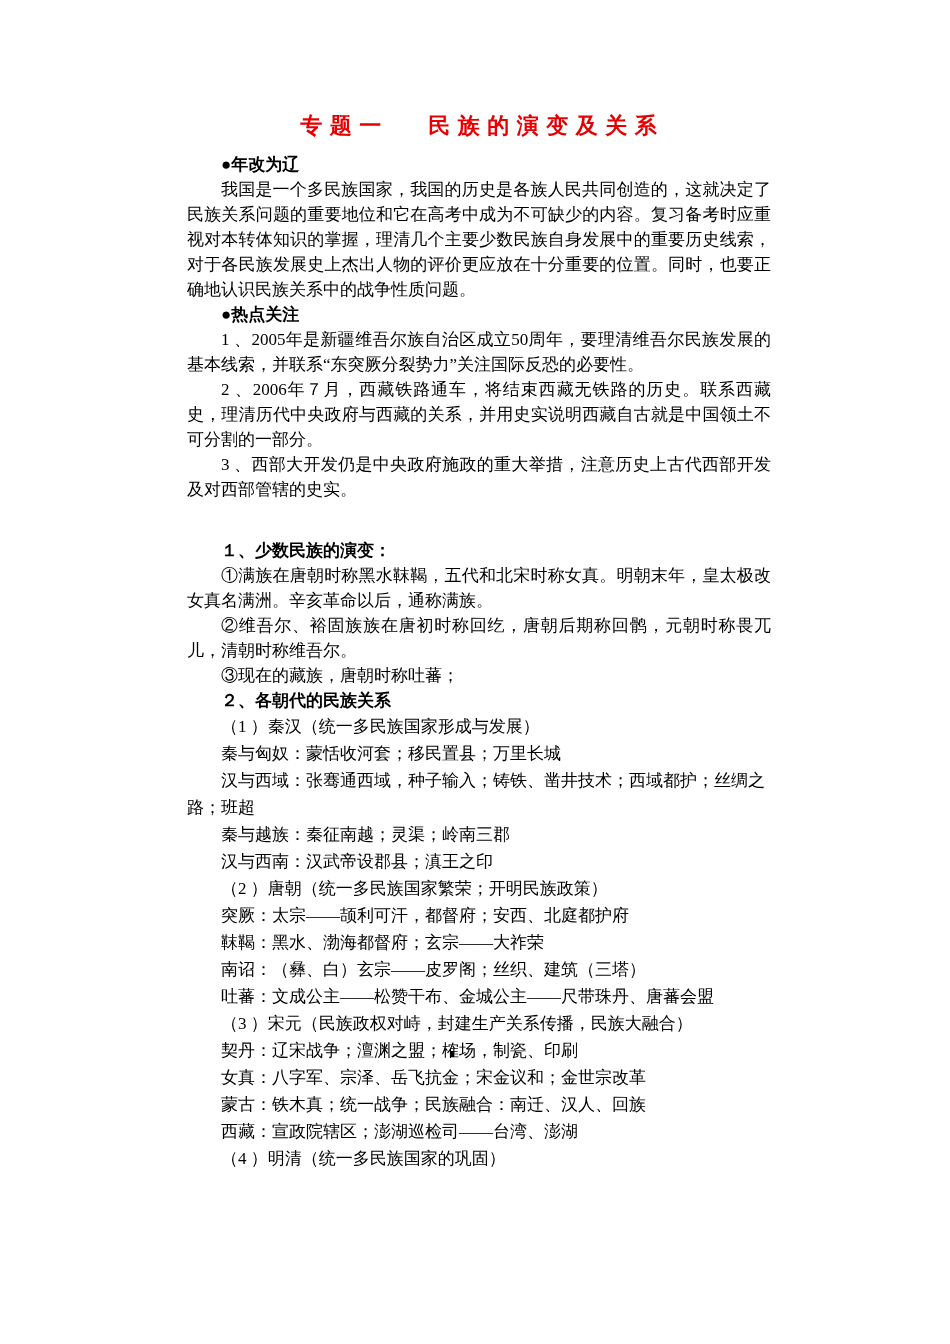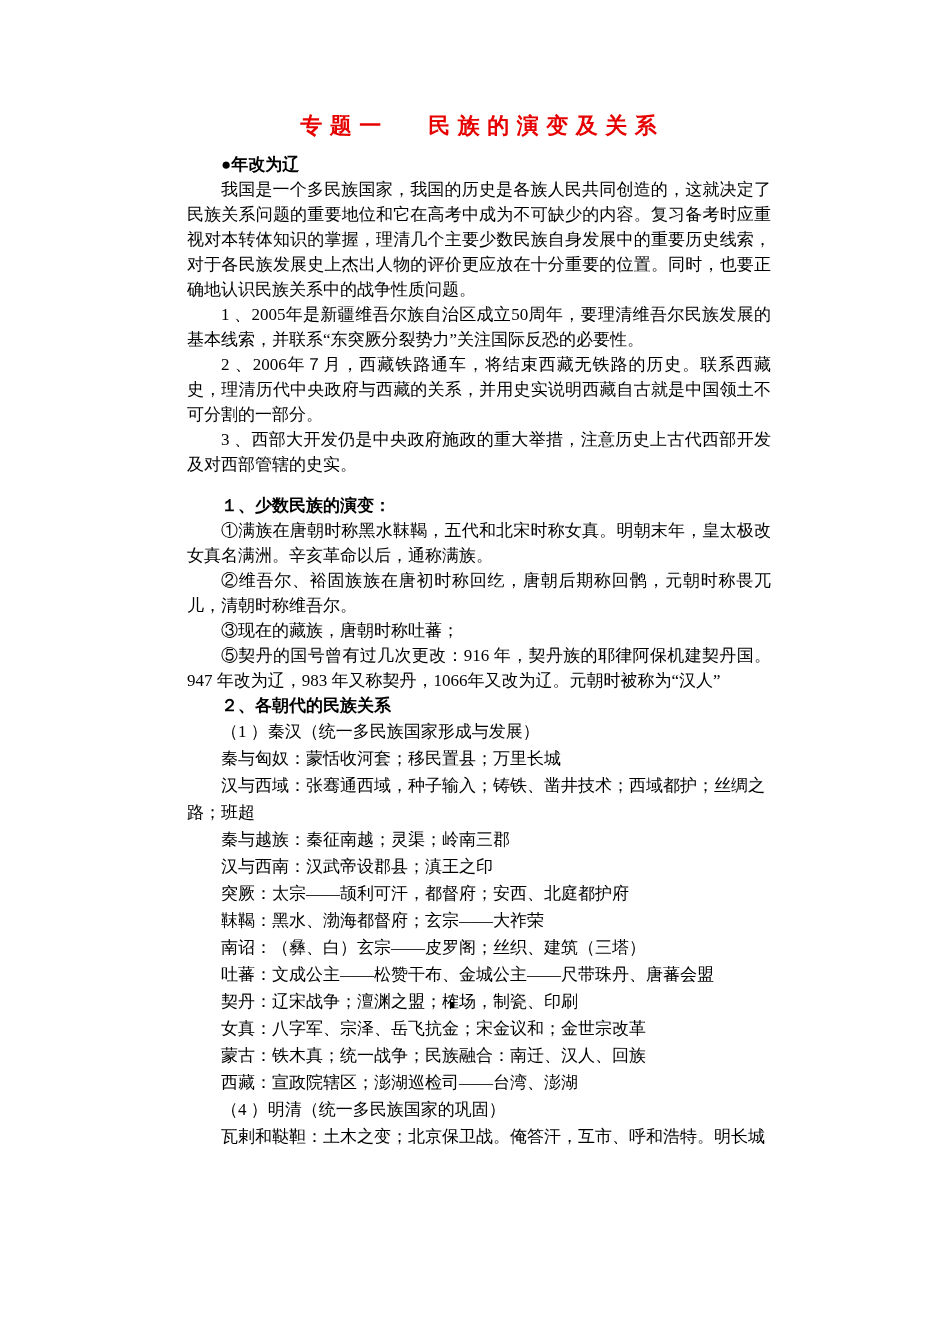--- a/index.html
+++ b/index.html
@@ -29,58 +29,59 @@
   }
   .heading {
     font-weight: bold;
     text-indent: 2em;
   }
   .para {
     text-indent: 2em;
     text-align: justify;
   }
   .evolution-heading {
-    margin-top: 16px;
+    margin-top: 36px;
   }
   .rel-line {
     text-indent: 2em;
     line-height: 27px;
     white-space: pre-wrap;
   }
 </style>
 </head>
 <body>
 
 <div class="page">
 
   <h1 class="doc-title">专 题 一　　民 族 的 演 变 及 关 系</h1>
 
   <p class="heading">●年改为辽</p>
   <p class="para">我国是一个多民族国家，我国的历史是各族人民共同创造的，这就决定了民族关系问题的重要地位和它在高考中成为不可缺少的内容。复习备考时应重视对本转体知识的掌握，理清几个主要少数民族自身发展中的重要历史线索，对于各民族发展史上杰出人物的评价更应放在十分重要的位置。同时，也要正确地认识民族关系中的战争性质问题。</p>
 
+  <p class="heading">●热点关注</p>
   <p class="para">1 、2005年是新疆维吾尔族自治区成立50周年，要理清维吾尔民族发展的基本线索，并联系“东突厥分裂势力”关注国际反恐的必要性。</p>
   <p class="para">2 、2006年７月，西藏铁路通车，将结束西藏无铁路的历史。联系西藏史，理清历代中央政府与西藏的关系，并用史实说明西藏自古就是中国领土不可分割的一部分。</p>
   <p class="para">3 、西部大开发仍是中央政府施政的重大举措，注意历史上古代西部开发及对西部管辖的史实。</p>
 
   <p class="heading evolution-heading">１、少数民族的演变：</p>
   <p class="para">①满族在唐朝时称黑水靺鞨，五代和北宋时称女真。明朝末年，皇太极改女真名满洲。辛亥革命以后，通称满族。</p>
   <p class="para">②维吾尔、裕固族族在唐初时称回纥，唐朝后期称回鹘，元朝时称畏兀儿，清朝时称维吾尔。</p>
   <p class="para">③现在的藏族，唐朝时称吐蕃；</p>
-  <p class="para">⑤契丹的国号曾有过几次更改：916 年，契丹族的耶律阿保机建契丹国。947 年改为辽，983 年又称契丹，1066年又改为辽。元朝时被称为“汉人”</p>
 
   <p class="heading">２、各朝代的民族关系</p>
   <p class="rel-line">（1 ）秦汉（统一多民族国家形成与发展）</p>
   <p class="rel-line">秦与匈奴：蒙恬收河套；移民置县；万里长城</p>
   <p class="rel-line">汉与西域：张骞通西域，种子输入；铸铁、凿井技术；西域都护；丝绸之路；班超</p>
   <p class="rel-line">秦与越族：秦征南越；灵渠；岭南三郡</p>
   <p class="rel-line">汉与西南：汉武帝设郡县；滇王之印</p>
+  <p class="rel-line">（2 ）唐朝（统一多民族国家繁荣；开明民族政策）</p>
   <p class="rel-line">突厥：太宗——颉利可汗，都督府；安西、北庭都护府</p>
   <p class="rel-line">靺鞨：黑水、渤海都督府；玄宗——大祚荣</p>
   <p class="rel-line">南诏：（彝、白）玄宗——皮罗阁；丝织、建筑（三塔）</p>
   <p class="rel-line">吐蕃：文成公主——松赞干布、金城公主——尺带珠丹、唐蕃会盟</p>
+  <p class="rel-line">（3 ）宋元（民族政权对峙，封建生产关系传播，民族大融合）</p>
   <p class="rel-line">契丹：辽宋战争；澶渊之盟；榷场，制瓷、印刷</p>
   <p class="rel-line">女真：八字军、宗泽、岳飞抗金；宋金议和；金世宗改革</p>
   <p class="rel-line">蒙古：铁木真；统一战争；民族融合：南迁、汉人、回族</p>
   <p class="rel-line">西藏：宣政院辖区；澎湖巡检司——台湾、澎湖</p>
   <p class="rel-line">（4 ）明清（统一多民族国家的巩固）</p>
-  <p class="rel-line">瓦剌和鞑靼：土木之变；北京保卫战。俺答汗，互市、呼和浩特。明长城</p>
 
 </div>
 
 </body></html>

